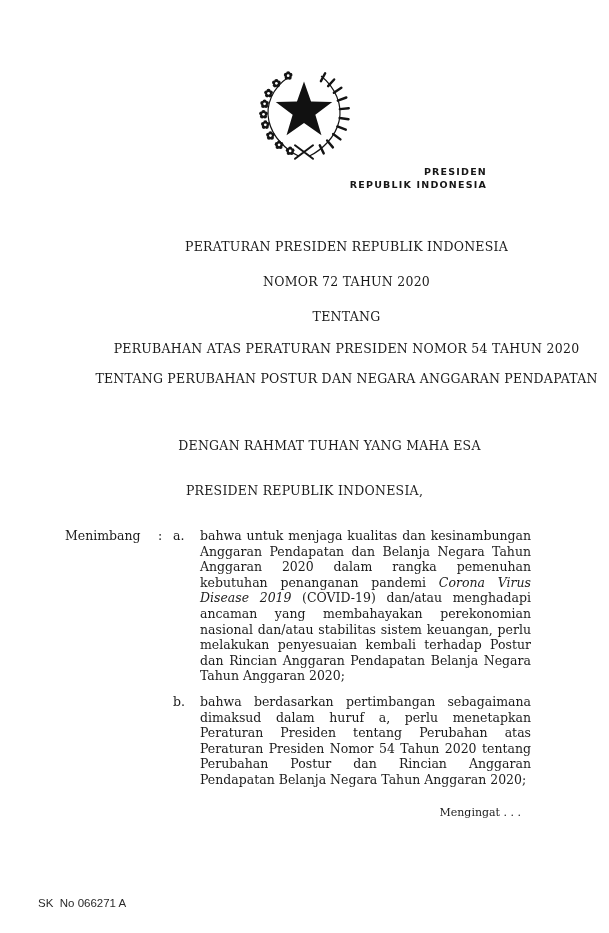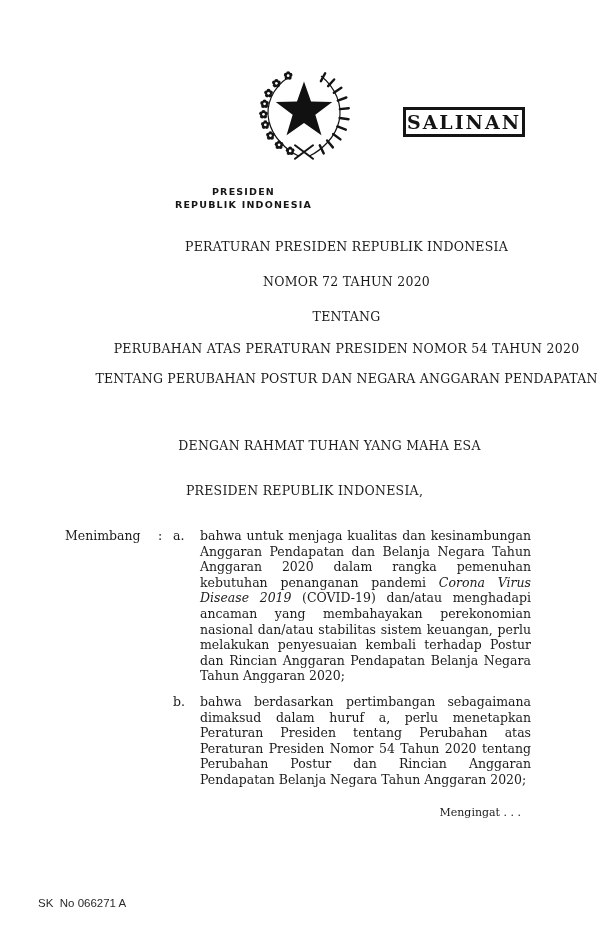--- a/index.html
+++ b/index.html
@@ -10,24 +10,24 @@
     background:#ffffff;
     font-family:"DejaVu Serif","Liberation Serif",serif;
     color:#1d1d1d;
     overflow:hidden;
   }
   
   .seal{position:absolute;left:250px;top:66px;width:108px;height:101px;}
   .seal svg{display:block;width:100%;height:100%;}
   .seal-caption{
     position:absolute;left:0;top:166px;width:487px;
-    text-align:center;
+    text-align:right;
     font-family:"DejaVu Sans","Liberation Sans",sans-serif;
     font-weight:bold;font-size:9.5px;line-height:12.5px;
-    letter-spacing:1.2px;color:#161616;margin-top:20px;
+    letter-spacing:1.2px;color:#161616;
   }
   .stamp-box{
     position:absolute;left:403px;top:107px;width:122px;height:30px;
     border:3px solid #141414;
     display:flex;align-items:center;justify-content:center;
     box-sizing:border-box;
   }
   .stamp-text{
     font-family:"DejaVu Serif","Liberation Serif",serif;
     font-weight:bold;font-size:19px;letter-spacing:2px;color:#141414;
@@ -104,23 +104,20 @@
 
       <path d="M50,88 L70,103 M70,88 L50,103" stroke="#141414" stroke-width="2.2" stroke-linecap="round" fill="none"></path>
     </svg>
   </div>
 
   <div class="seal-caption">
     <div>PRESIDEN</div>
     <div>REPUBLIK INDONESIA</div>
   </div>
 
-  <div class="stamp-box">
-    <span class="stamp-text">SALINAN</span>
-  </div>
 
   <div class="title-block">
     <div class="title-line tl-a">PERATURAN PRESIDEN REPUBLIK INDONESIA</div>
     <div class="title-line tl-a">NOMOR 72 TAHUN 2020</div>
     <div class="title-line tl-a">TENTANG</div>
     <div class="title-line tl-b">PERUBAHAN ATAS PERATURAN PRESIDEN NOMOR 54 TAHUN 2020</div>
     <div class="title-line tl-b">TENTANG PERUBAHAN POSTUR DAN NEGARA ANGGARAN PENDAPATAN</div>
   </div>
 
   <div class="invocation">DENGAN RAHMAT TUHAN YANG MAHA ESA</div>

